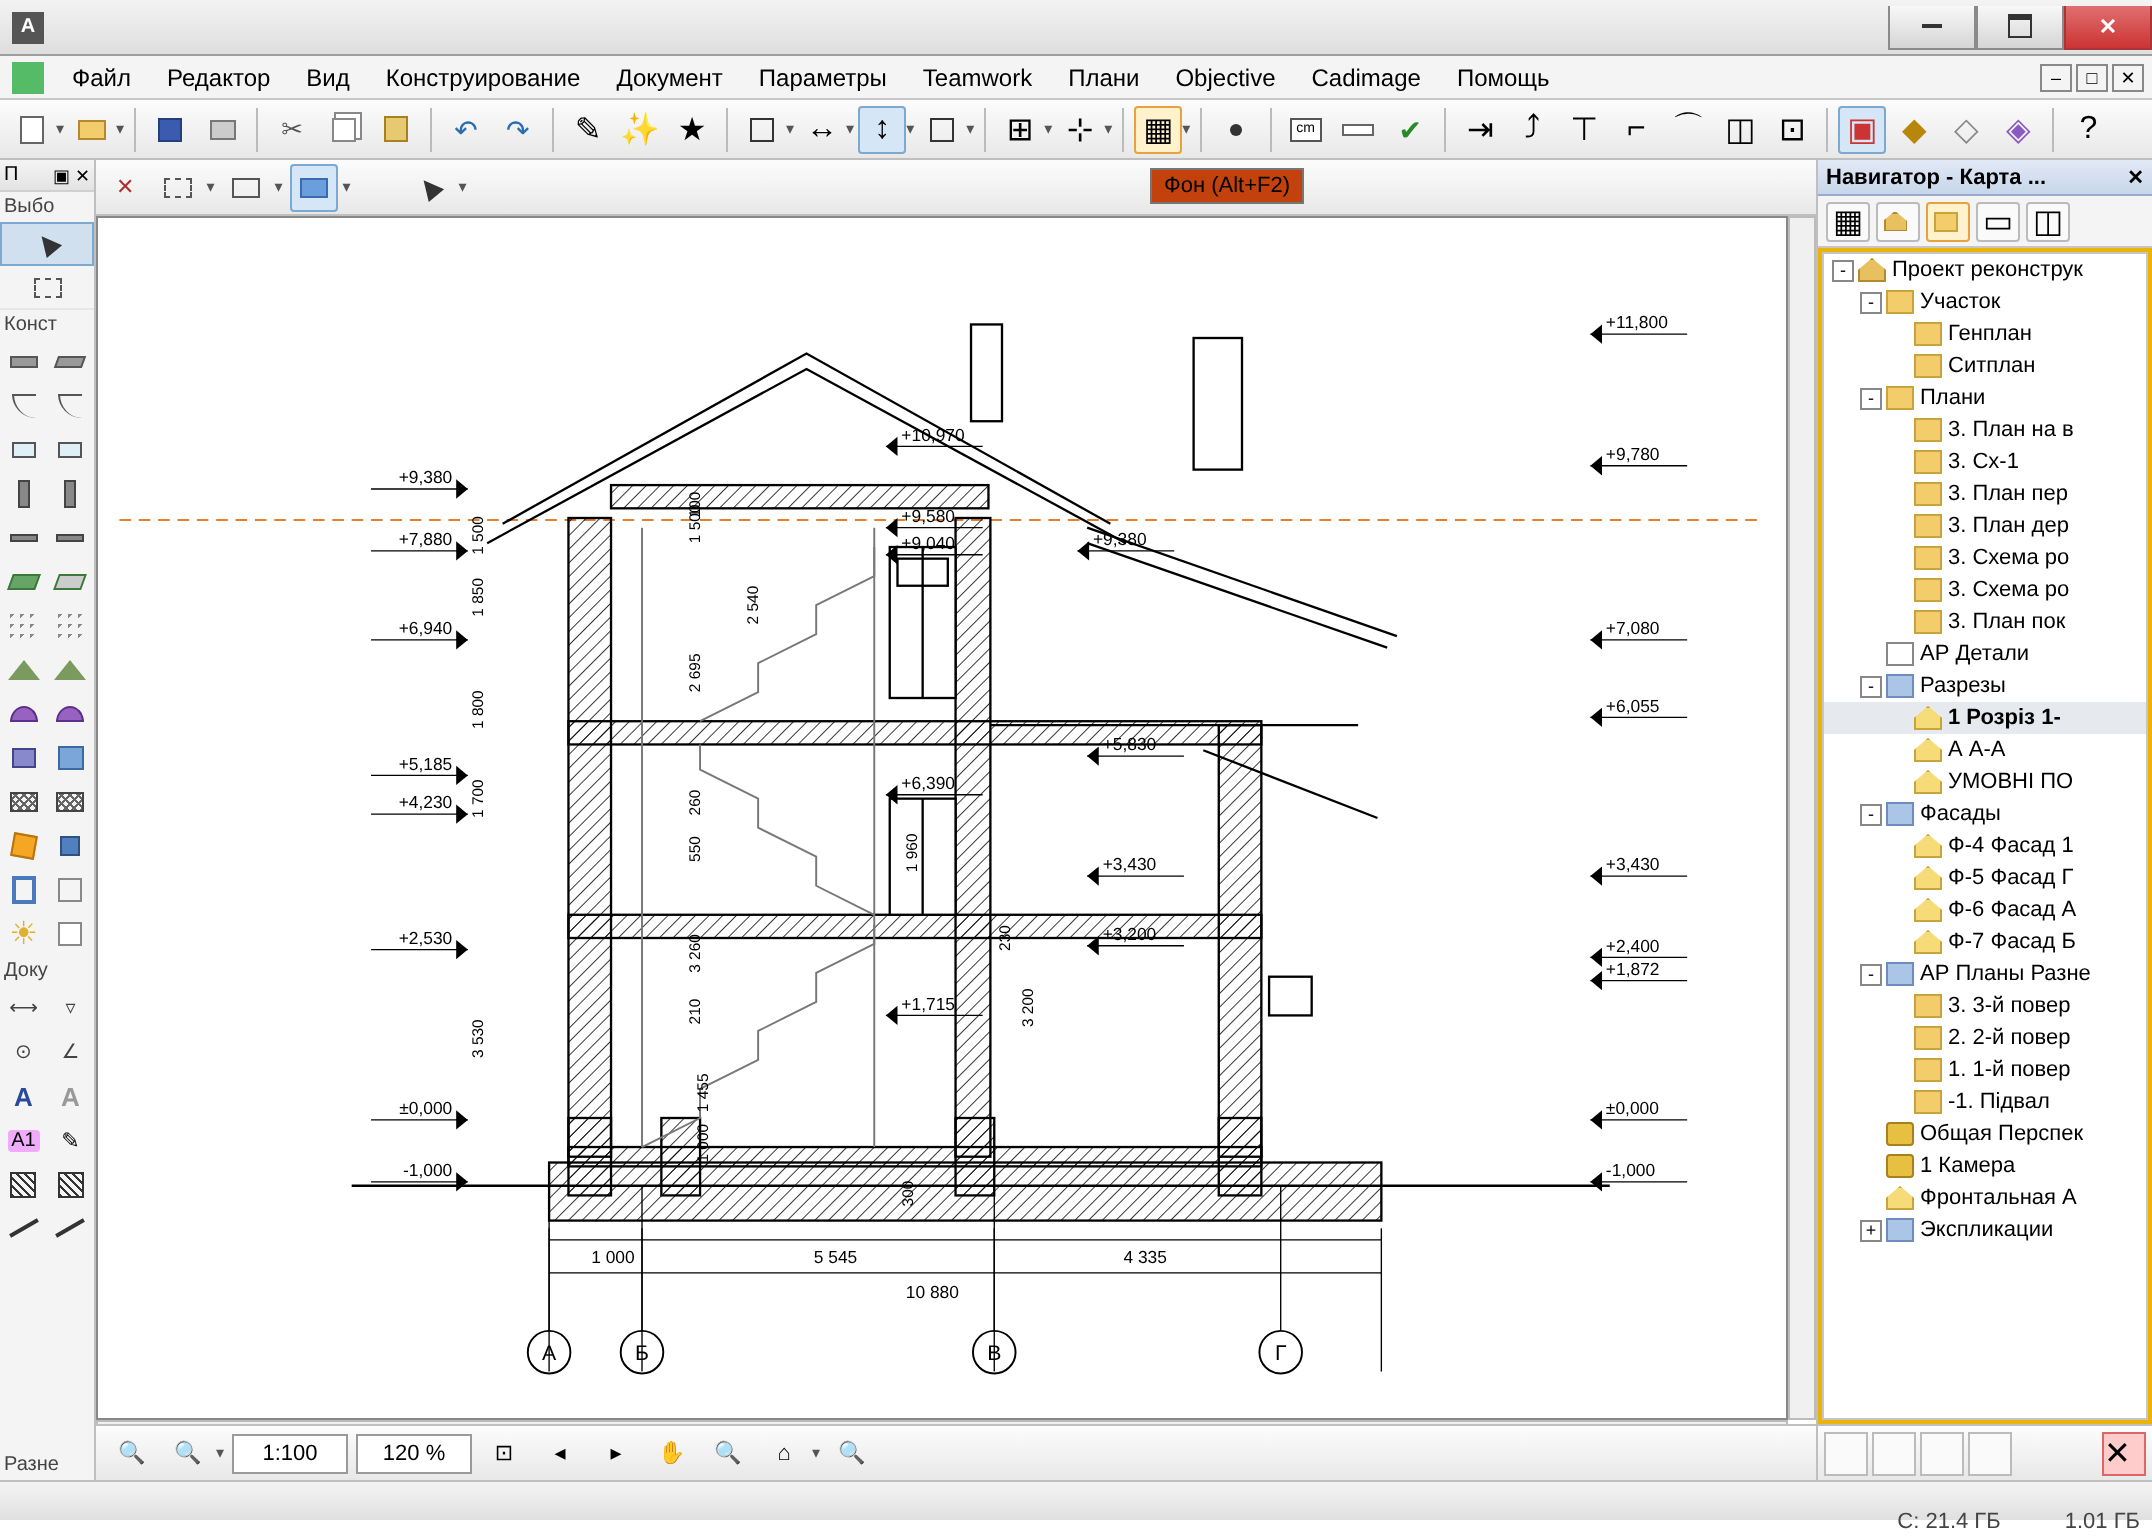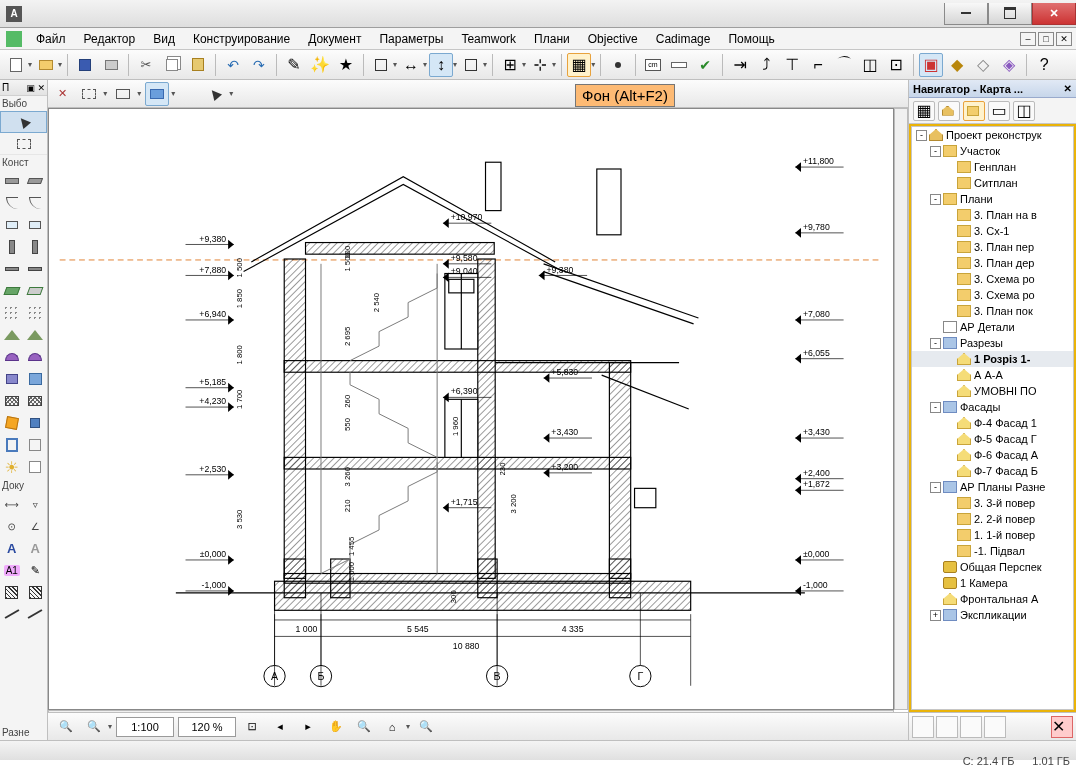--- a/index.html
+++ b/index.html
@@ -34,22 +34,22 @@
   .tool-btn {
     width:24px;height:24px;border:1px solid transparent;border-radius:2px;
     display:flex;align-items:center;justify-content:center;
   }
   .sep{width:1px;height:22px;background:#bbb;margin:0 3px;}
   .drop{font-size:8px;color:#555;margin-left:-2px;}
   .pressed{background:#d5e7f6;border-color:#7ba9d0 !important;}
   .highlight{border:1px solid #e8a23d !important;background:#fff2cc;}
 
   .tooltip{
-    position:absolute; left:575px; top:84px; background:#fdba74;
-    border:1px solid #767676; padding:2px 6px; font-size:15px; z-index:50;
+    position:absolute; left:575px; top:84px; background:#c2410c;
+    border:1px solid #767676; padding:2px 6px; font-size:11px; z-index:50;
   }
 
   .main-area{display:flex;height:660px;position:relative;}
 
   .left-tools{width:48px;background:#f4f4f4;border-right:1px solid #bfbfbf;display:flex;flex-direction:column;}
   .lt-header{height:16px;font-size:10px;display:flex;align-items:center;justify-content:space-between;padding:0 2px;background:linear-gradient(#f4f4f4,#e3e3e3);border-bottom:1px solid #d0d0d0;}
   .lt-cell{height:22px;width:100%;display:flex;align-items:center;justify-content:center;border-bottom:1px solid #e6e6e6;position:relative;}
   .lt-cell.sel{background:#d0e0ef;border:1px solid #7ba9d0;}
   .lt-split{display:flex;}
   .lt-split .half{width:24px;height:22px;display:flex;align-items:center;justify-content:center;}
@@ -81,21 +81,21 @@
   .tree-icon.house-yellow{background:#f5dc78;border:1px solid #c9a43a;clip-path:polygon(50% 0,100% 50%,100% 100%,0 100%,0 50%);}
   .tree-icon.camera{background:#e6c040;border:1px solid #a88020;border-radius:2px;}
   .tree-icon.plan{background:#fff;border:1px solid #888;}
   .nav-footer{height:28px;background:linear-gradient(#fcfcfc,#e8e8e8);border-top:1px solid #bfbfbf;display:flex;align-items:center;gap:2px;padding:0 3px;}
   .nav-foot-btn{width:22px;height:22px;border:1px solid #bbb;background:#fafafa;}
   .nav-foot-btn.red{background:#fcc;border-color:#d66;}
   .nav-props{height:20px;border-top:1px solid #c6c6c6;font-size:11px;padding:2px 6px;display:flex;align-items:center;}
   .nav-props::before{content:"▸";margin-right:6px;font-size:10px;}
 
   .statusbar{height:20px;background:linear-gradient(#f4f4f4,#e0e0e0);border-top:1px solid #bfbfbf;display:flex;align-items:center;font-size:11px;color:#444;padding:0 6px;}
-  .statusbar .right{margin-left:auto;display:flex;gap:18px;margin-top:20px;}
+  .statusbar .right{margin-left:auto;display:flex;gap:32px;margin-top:20px;}
 
   
   .ico{display:inline-block;}
   .ico-file{width:12px;height:14px;border:1px solid #666;background:#fff;}
   .ico-open{width:14px;height:10px;background:#f3cd6c;border:1px solid #b38a30;}
   .ico-save{width:12px;height:12px;background:#3a5bb0;border:1px solid #24407a;}
   .ico-print{width:13px;height:10px;background:#ccc;border:1px solid #777;}
   .ico-cut{color:#555;font-size:13px;}
   .ico-copy{width:12px;height:12px;border:1px solid #888;background:#fff;box-shadow:2px -2px 0 #fff,2px -2px 0 1px #888;}
   .ico-paste{width:12px;height:13px;background:#e6c970;border:1px solid #a88020;}

